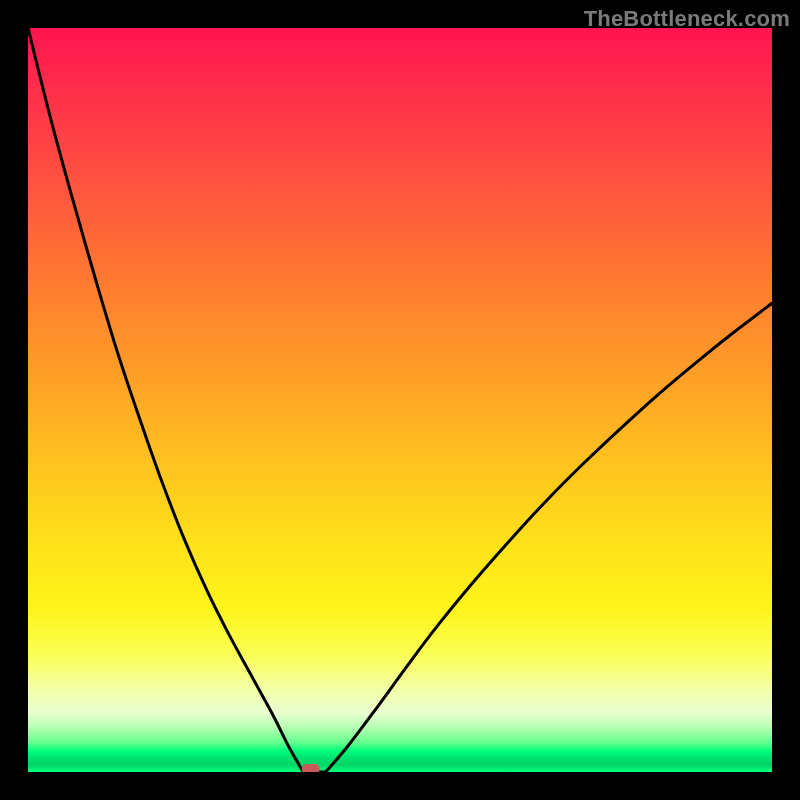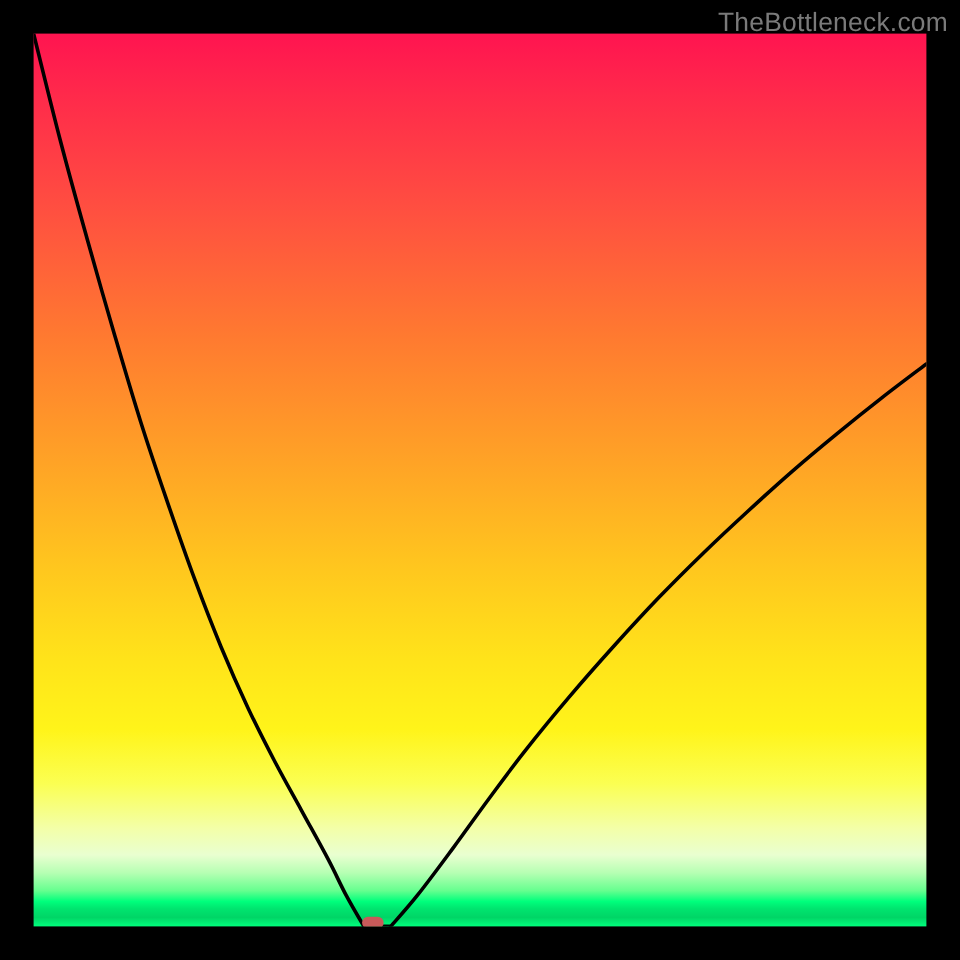--- a/index.html
+++ b/index.html
@@ -47,21 +47,21 @@
       #00ff7c 100%
     );
   }
   .watermark {
     position: absolute;
     top: 6px;
     right: 10px;
     color: #7a7a7a;
     font-size: 22px;
     letter-spacing: 0.2px;
-    font-weight: 400;
+    font-weight: 700;
   }
   svg.curve {
     position: absolute;
     top: 28px;
     left: 28px;
     width: 744px;
     height: 744px;
     pointer-events: none;
   }
 </style>

